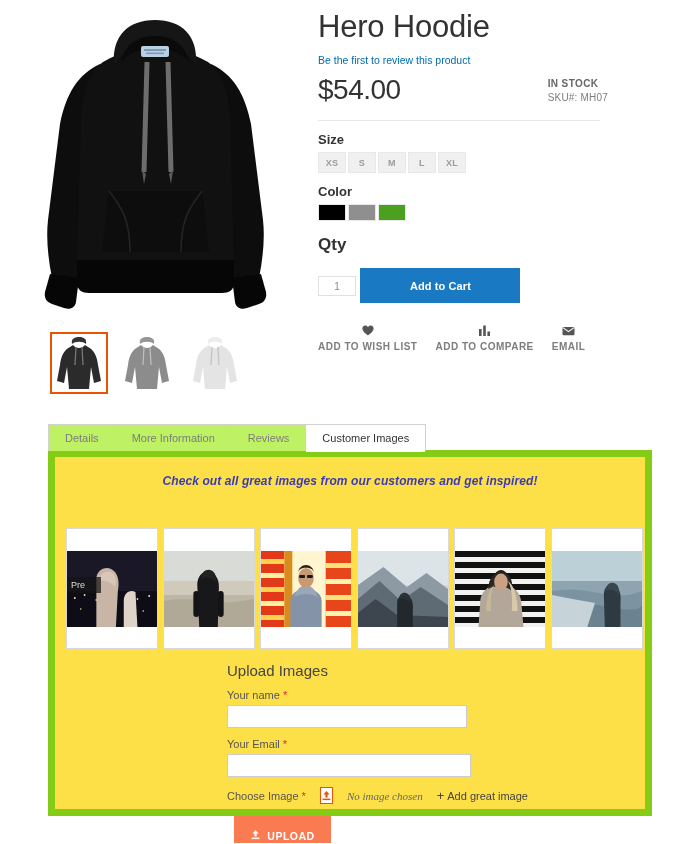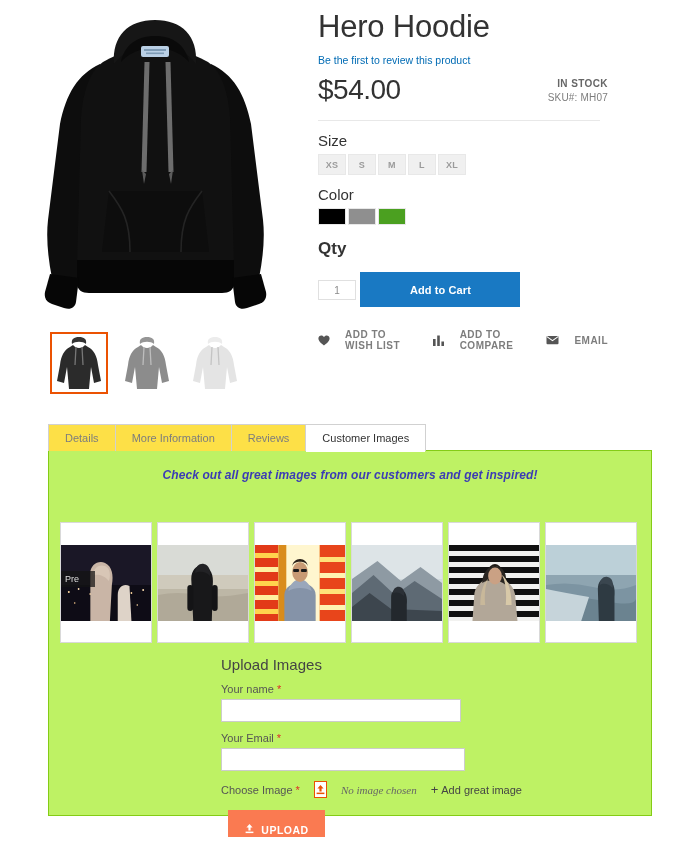--- a/index.html
+++ b/index.html
@@ -40,26 +40,26 @@
     font-size: 31px; font-weight: 300; color: #333; line-height: 1.1;
     margin: 10px 0 0 0; letter-spacing: -0.2px;
   }
   .review-link {
     display: inline-block; margin-top: 10px; font-size: 10.5px;
     color: #006bb4; text-decoration: none; cursor: pointer;
   }
 
   .price-row { position: relative; margin-top: 6px; height: 42px; }
   .price { font-size: 28px; font-weight: 400; color: #333; letter-spacing: -0.5px; }
-  .stock-wrap { position: absolute; right: 0; top: 4px; text-align: right; margin-left: 8px; }
+  .stock-wrap { position: absolute; right: 0; top: 4px; text-align: left; margin-left: 8px; }
   .stock { font-size: 10px; font-weight: bold; color: #666; letter-spacing: 0.4px; }
   .sku { font-size: 10px; color: #7d7d7d; margin-top: 3px; letter-spacing: 0.2px; }
   .divider { border-top: 1px solid #e8e8e8; margin-top: 4px; width: 282px; }
 
-  .opt-label { font-size: 15px; font-weight: normal; color: #333; margin: 11px 0 5px 0; }
+  .opt-label { font-size: 13px; font-weight: bold; color: #333; margin: 11px 0 5px 0; }
   .size-row { display: flex; gap: 2px; }
   .size-sw {
     width: 28px; height: 21px; background: #f0f0f0; border: 1px solid #e8e8e8;
     display: flex; align-items: center; justify-content: center;
     font-size: 9px; color: #9b9b9b; font-weight: bold; letter-spacing: 0.3px;
     cursor: pointer;
   }
   .color-row { display: flex; gap: 2px; }
   .color-sw { width: 28px; height: 17px; border: 1px solid #e8e8e8; cursor: pointer; }
 
@@ -72,45 +72,46 @@
 
   .cart-btn {
     margin-top: 8px; width: 160px; height: 35px; background: #1979c3;
     border: none; color: #fff; font-size: 11px; font-weight: bold;
     font-family: "Liberation Sans", sans-serif; cursor: pointer;
     letter-spacing: 0.1px;
   }
 
   .actions { display: flex; align-items: center; gap: 18px; margin-top: 22px; }
   .action {
-    display: flex; align-items: center; gap: 15px; font-size: 10px;
+    display: flex; align-items: center; gap: 5px; font-size: 10px;
     color: #7d7d7d; font-weight: bold; letter-spacing: 0.5px; cursor: pointer;
     text-decoration: none;
+    flex-direction: column;
   }
   .action svg { display: block; }
 
   
   .tabs-wrap { position: absolute; left: 48px; top: 424px; width: 604px; }
   .tab-strip { display: flex; position: relative; z-index: 2; }
   .tab {
-    height: 27px; padding: 0 16px; background: #fde047;
+    height: 27px; padding: 0 16px; background: #bef264;
     border: 1px solid #d1d1d1; border-bottom: none; margin-right: -1px;
     display: flex; align-items: center; justify-content: center;
     font-size: 11px; color: #7d7d7d; cursor: pointer; white-space: nowrap;
   }
   .tab.active {
     background: #ffffff; color: #333; position: relative;
   }
   .tab.active::after {
     content: ""; position: absolute; left: 0; right: 0; bottom: -1px;
     height: 2px; background: #fff;
   }
 
   .tab-panel {
-    border: 1px solid #84cc16; background: #bef264; margin-top: -1px;
+    border: 7px solid #84cc16; background: #fde047; margin-top: -1px;
     height: 366px; position: relative; z-index: 1;
   }
 
   .panel-heading {
     text-align: center; font-size: 12px; font-weight: bold; font-style: italic;
     color: #3b3bb5; margin-top: 17px; letter-spacing: 0.1px;
   }
 
   
   .carousel { position: absolute; left: 11px; top: 71px; width: 584px; height: 121px; }

